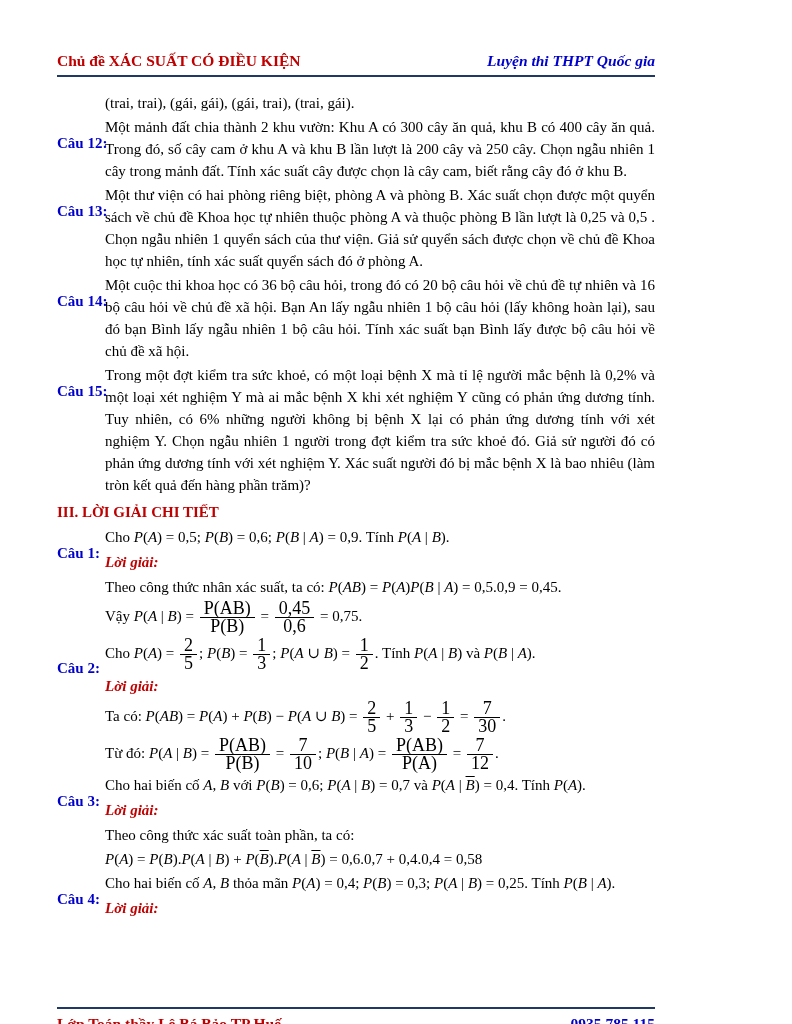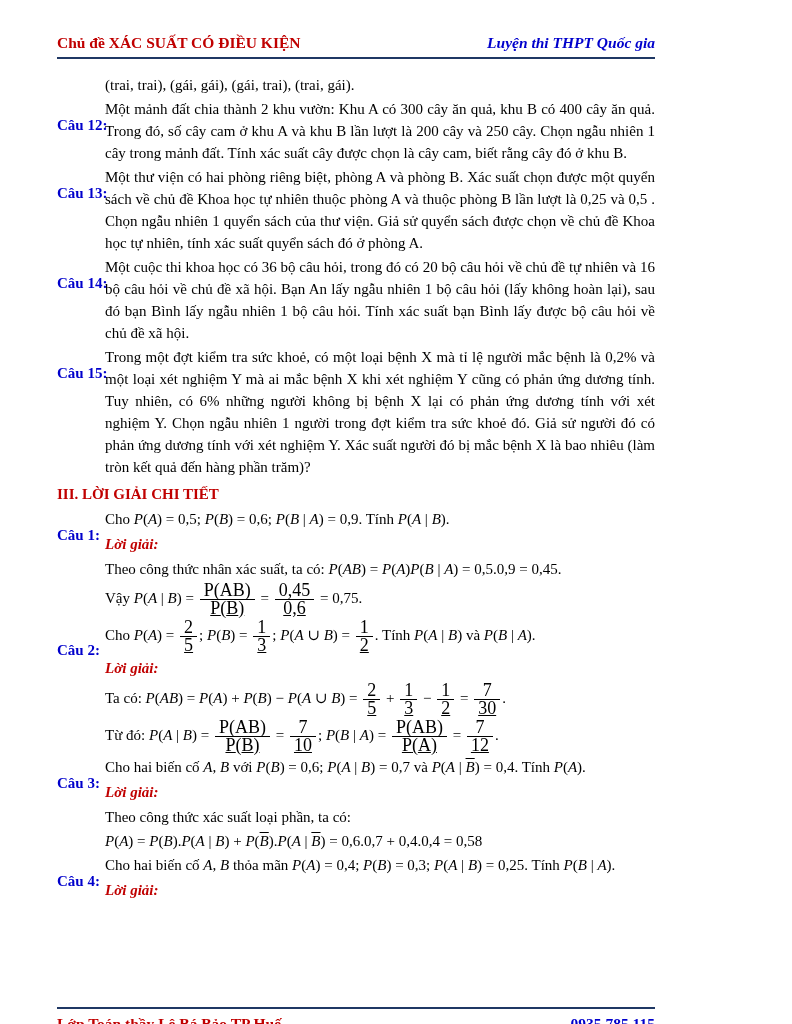--- a/index.html
+++ b/index.html
@@ -9,21 +9,21 @@
     --ink:#000000;
     --paper:#FFFFFF;
   }
   *{margin:0;padding:0;box-sizing:border-box;}
   html,body{width:792px;height:1024px;overflow:hidden;}
   body{
     background:var(--paper);
     font-family:"Liberation Serif","DejaVu Serif",serif;
     color:var(--ink);
   }
-  .page{position:relative;width:712px;height:1024px;padding:34px 57px 0 57px;}
+  .page{position:relative;width:712px;height:1024px;padding:52px 57px 0 57px;}
 
   
   .hdr{display:flex;justify-content:space-between;align-items:baseline;
        font-size:15.5px;font-weight:bold;padding-bottom:5px;}
   .hdr .h-left{color:var(--red);}
   .hdr .h-right{color:var(--blue);font-style:italic;}
   .rule{border-top:2.5px solid var(--navy);}
 
   
   .content{padding-top:13px;font-size:15px;line-height:22px;text-align:justify;}
@@ -34,21 +34,21 @@
   .qlabel{position:absolute;left:0;top:16px;color:var(--blue);font-weight:bold;white-space:nowrap;}
   .blk.question.tall .qlabel{top:20px;}
 
   
   .m{white-space:normal;}
   .m .it{font-style:italic;}
   .over{text-decoration:overline;}
   .frac{display:inline-block;vertical-align:middle;text-align:center;
         font-size:18px;line-height:15px;margin:1px 2px;}
   .frac .num{display:block;padding:0 4px 1px 4px;border-bottom:1px solid var(--ink);}
-  .frac .den{display:block;padding:1px 4px 0 4px;text-decoration:underline;}
+  .frac .den{display:block;padding:1px 4px 0 4px;}
 
   
   .ftr{position:absolute;left:57px;right:57px;top:1007px;}
   .ftr-row{display:flex;justify-content:space-between;align-items:baseline;
            font-size:15.5px;font-weight:bold;padding-top:6px;}
   .ftr .f-left{color:var(--red);}
   .ftr .f-right{color:var(--blue);}
 </style>
 </head>
 <body>
@@ -71,21 +71,21 @@
       <div class="blk question"><span class="qlabel">Câu 1:</span><span class="qbody"><span class="t">Cho </span><span class="m"><span class="it">P</span><span>(</span><span class="it">A</span><span>) = 0,5; </span><span class="it">P</span><span>(</span><span class="it">B</span><span>) = 0,6; </span><span class="it">P</span><span>(</span><span class="it">B</span><span> | </span><span class="it">A</span><span>) = 0,9.</span></span><span class="t"> Tính </span><span class="m"><span class="it">P</span><span>(</span><span class="it">A</span><span> | </span><span class="it">B</span><span>).</span></span></span></div>
       <div class="blk solution">Lời giải:</div>
       <div class="blk body"><span class="t">Theo công thức nhân xác suất, ta có: </span><span class="m"><span class="it">P</span><span>(</span><span class="it">AB</span><span>) = </span><span class="it">P</span><span>(</span><span class="it">A</span><span>)</span><span class="it">P</span><span>(</span><span class="it">B</span><span> | </span><span class="it">A</span><span>) = 0,5.0,9 = 0,45.</span></span></div>
       <div class="blk body"><span class="t">Vậy </span><span class="m"><span class="it">P</span><span>(</span><span class="it">A</span><span> | </span><span class="it">B</span><span>) = </span></span><span class="frac"><span class="num"><span class="it">P</span><span>(</span><span class="it">AB</span><span>)</span></span><span class="den"><span class="it">P</span><span>(</span><span class="it">B</span><span>)</span></span></span><span class="m"><span> = </span></span><span class="frac"><span class="num"><span>0,45</span></span><span class="den"><span>0,6</span></span></span><span class="m"><span> = 0,75.</span></span></div>
       <div class="blk question tall"><span class="qlabel">Câu 2:</span><span class="qbody"><span class="t">Cho </span><span class="m"><span class="it">P</span><span>(</span><span class="it">A</span><span>) = </span></span><span class="frac"><span class="num"><span>2</span></span><span class="den"><span>5</span></span></span><span class="m"><span>; </span><span class="it">P</span><span>(</span><span class="it">B</span><span>) = </span></span><span class="frac"><span class="num"><span>1</span></span><span class="den"><span>3</span></span></span><span class="m"><span>; </span><span class="it">P</span><span>(</span><span class="it">A</span><span> ∪ </span><span class="it">B</span><span>) = </span></span><span class="frac"><span class="num"><span>1</span></span><span class="den"><span>2</span></span></span><span class="m"><span>.</span></span><span class="t"> Tính </span><span class="m"><span class="it">P</span><span>(</span><span class="it">A</span><span> | </span><span class="it">B</span><span>)</span></span><span class="t"> và </span><span class="m"><span class="it">P</span><span>(</span><span class="it">B</span><span> | </span><span class="it">A</span><span>).</span></span></span></div>
       <div class="blk solution">Lời giải:</div>
       <div class="blk body"><span class="t">Ta có: </span><span class="m"><span class="it">P</span><span>(</span><span class="it">AB</span><span>) = </span><span class="it">P</span><span>(</span><span class="it">A</span><span>) + </span><span class="it">P</span><span>(</span><span class="it">B</span><span>) − </span><span class="it">P</span><span>(</span><span class="it">A</span><span> ∪ </span><span class="it">B</span><span>) = </span></span><span class="frac"><span class="num"><span>2</span></span><span class="den"><span>5</span></span></span><span class="m"><span> + </span></span><span class="frac"><span class="num"><span>1</span></span><span class="den"><span>3</span></span></span><span class="m"><span> − </span></span><span class="frac"><span class="num"><span>1</span></span><span class="den"><span>2</span></span></span><span class="m"><span> = </span></span><span class="frac"><span class="num"><span>7</span></span><span class="den"><span>30</span></span></span><span class="m"><span>.</span></span></div>
       <div class="blk body"><span class="t">Từ đó: </span><span class="m"><span class="it">P</span><span>(</span><span class="it">A</span><span> | </span><span class="it">B</span><span>) = </span></span><span class="frac"><span class="num"><span class="it">P</span><span>(</span><span class="it">AB</span><span>)</span></span><span class="den"><span class="it">P</span><span>(</span><span class="it">B</span><span>)</span></span></span><span class="m"><span> = </span></span><span class="frac"><span class="num"><span>7</span></span><span class="den"><span>10</span></span></span><span class="m"><span>; </span><span class="it">P</span><span>(</span><span class="it">B</span><span> | </span><span class="it">A</span><span>) = </span></span><span class="frac"><span class="num"><span class="it">P</span><span>(</span><span class="it">AB</span><span>)</span></span><span class="den"><span class="it">P</span><span>(</span><span class="it">A</span><span>)</span></span></span><span class="m"><span> = </span></span><span class="frac"><span class="num"><span>7</span></span><span class="den"><span>12</span></span></span><span class="m"><span>.</span></span></div>
       <div class="blk question"><span class="qlabel">Câu 3:</span><span class="qbody"><span class="t">Cho hai biến cố </span><span class="m"><span class="it">A</span><span>, </span><span class="it">B</span></span><span class="t"> với </span><span class="m"><span class="it">P</span><span>(</span><span class="it">B</span><span>) = 0,6; </span><span class="it">P</span><span>(</span><span class="it">A</span><span> | </span><span class="it">B</span><span>) = 0,7</span></span><span class="t"> và </span><span class="m"><span class="it">P</span><span>(</span><span class="it">A</span><span> | </span></span><span class="m over"><span class="it">B</span></span><span class="m"><span>) = 0,4</span></span><span class="t">. Tính </span><span class="m"><span class="it">P</span><span>(</span><span class="it">A</span><span>).</span></span></span></div>
       <div class="blk solution">Lời giải:</div>
-      <div class="blk body"><span class="t">Theo công thức xác suất loại phần, ta có:</span></div>
+      <div class="blk body"><span class="t">Theo công thức xác suất toàn phần, ta có:</span></div>
       <div class="blk body"><span class="m"><span class="it">P</span><span>(</span><span class="it">A</span><span>) = </span><span class="it">P</span><span>(</span><span class="it">B</span><span>).</span><span class="it">P</span><span>(</span><span class="it">A</span><span> | </span><span class="it">B</span><span>) + </span><span class="it">P</span><span>(</span></span><span class="m over"><span class="it">B</span></span><span class="m"><span>).</span><span class="it">P</span><span>(</span><span class="it">A</span><span> | </span></span><span class="m over"><span class="it">B</span></span><span class="m"><span>) = 0,6.0,7 + 0,4.0,4 = 0,58</span></span></div>
       <div class="blk question"><span class="qlabel">Câu 4:</span><span class="qbody"><span class="t">Cho hai biến cố </span><span class="m"><span class="it">A</span><span>, </span><span class="it">B</span></span><span class="t"> thỏa mãn </span><span class="m"><span class="it">P</span><span>(</span><span class="it">A</span><span>) = 0,4; </span><span class="it">P</span><span>(</span><span class="it">B</span><span>) = 0,3; </span><span class="it">P</span><span>(</span><span class="it">A</span><span> | </span><span class="it">B</span><span>) = 0,25</span></span><span class="t">. Tính </span><span class="m"><span class="it">P</span><span>(</span><span class="it">B</span><span> | </span><span class="it">A</span><span>).</span></span></span></div>
       <div class="blk solution">Lời giải:</div>
     </div>
 
   <div class="ftr">
     <div class="rule"></div>
     <div class="ftr-row">
       <span class="f-left">Lớp Toán thầy Lê Bá Bảo TP Huế</span>
       <span class="f-right">0935.785.115</span>

